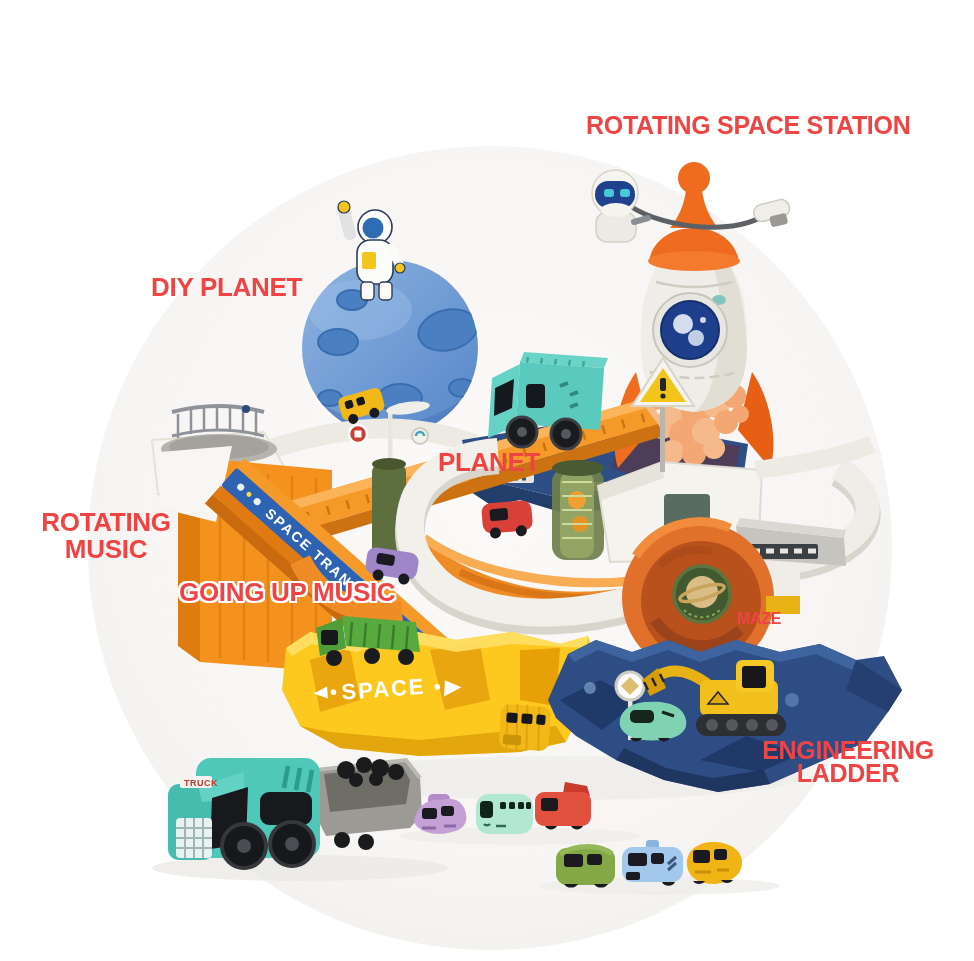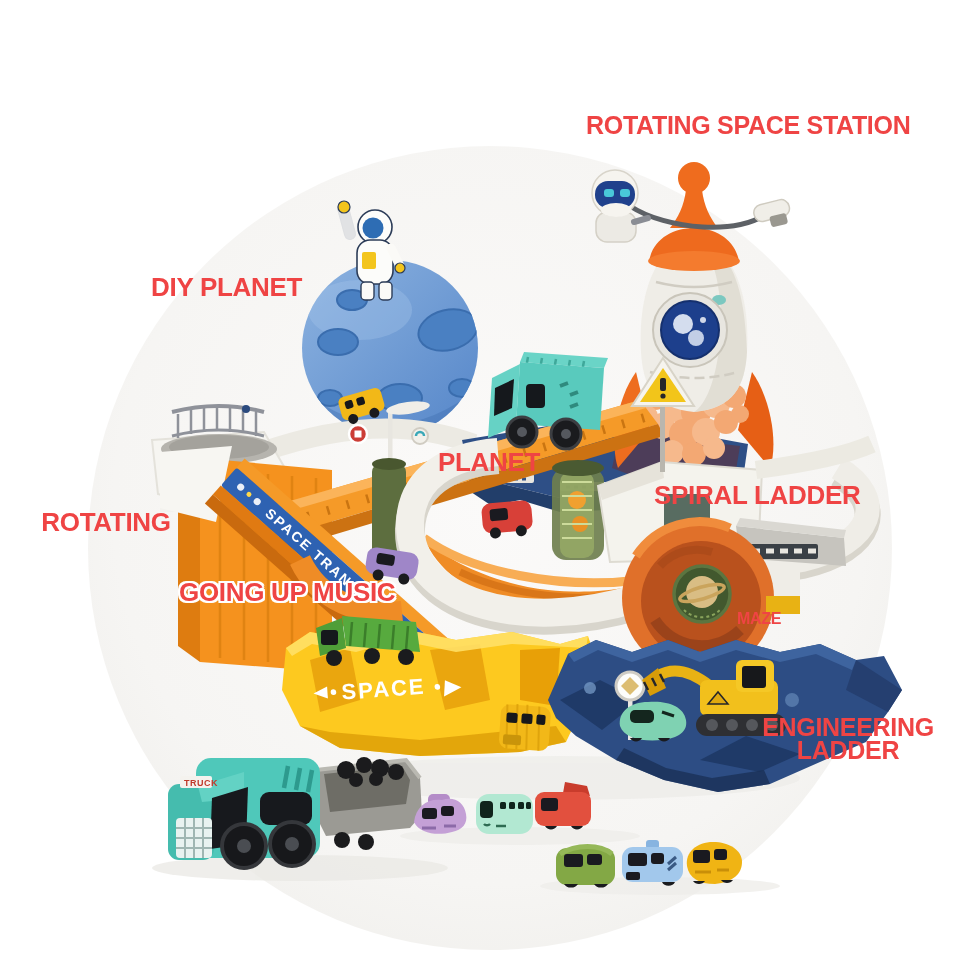--- a/index.html
+++ b/index.html
@@ -11,21 +11,21 @@
   .label.center{text-align:center;white-space:normal;}
   .label.outlined{text-shadow:-2px -2px 0 #fff,2px -2px 0 #fff,-2px 2px 0 #fff,2px 2px 0 #fff,
                   0 -2px 0 #fff,0 2px 0 #fff,-2px 0 0 #fff,2px 0 0 #fff;}
   #lbl-rotating{left:586px;top:112px;}
   #lbl-diy{left:151px;top:266px;font-size:26px;margin-top:8px;}
   #lbl-slide{left:438px;top:449px;font-size:26px;}
   #lbl-spiral{left:654px;top:482px;font-size:26px;}
   #lbl-wonderful{left:10px;top:509px;width:192px;font-size:26px;line-height:27px;}
   #lbl-going{left:179px;top:579px;font-size:26px;}
   #lbl-maze{left:737px;top:611px;font-size:16px;}
-  #lbl-eng{left:748px;top:716px;width:200px;font-size:25px;line-height:23px;}
+  #lbl-eng{left:748px;top:739px;width:200px;font-size:25px;line-height:23px;}
 </style>
 </head>
 <body>
 
 <div class="stage">
 
 <svg class="scene-svg" viewBox="0 0 974 961">
   <defs>
     <clipPath id="planetClip">
           <circle cx="390" cy="348" r="88"></circle>
@@ -450,23 +450,23 @@
     <rect x="8" y="14" width="17" height="13" rx="3" fill="#1a1a20"></rect>
     <rect x="29" y="13" width="13" height="11" rx="3" fill="#1a1a20"></rect>
     <path d="M10,36 h16 M32,34 h12" stroke="#c98f08" stroke-width="3"></path>
     <path d="M8,45 a7,6 0 0 0 12,0 M36,44 a7,6 0 0 0 12,0" fill="#1a1b1e"></path>
   </g>
 </svg>
 
 <div class="label" id="lbl-rotating">ROTATING SPACE STATION</div>
 <div class="label" id="lbl-diy">DIY PLANET</div>
 <div class="label" id="lbl-slide">PLANET</div>
-<div class="label" id="lbl-spiral">SPIRAL LADDER</div>
 <div class="label center" id="lbl-wonderful">
   <div>ROTATING</div>
+  <div>MUSIC</div>
 </div>
 <div class="label outlined" id="lbl-going">GOING UP MUSIC</div>
 <div class="label" id="lbl-maze">MAZE</div>
 <div class="label center" id="lbl-eng">
   <div>ENGINEERING</div>
   <div>LADDER</div>
 </div>
 
 </div>
 

